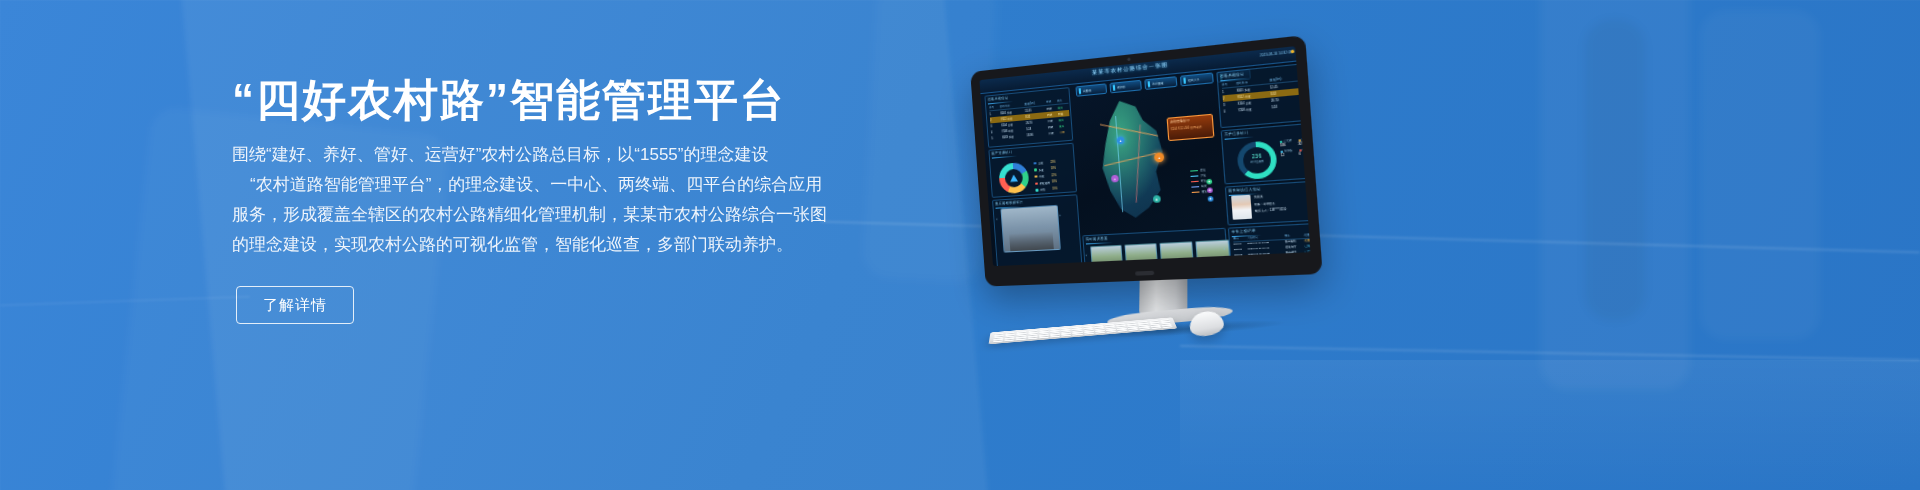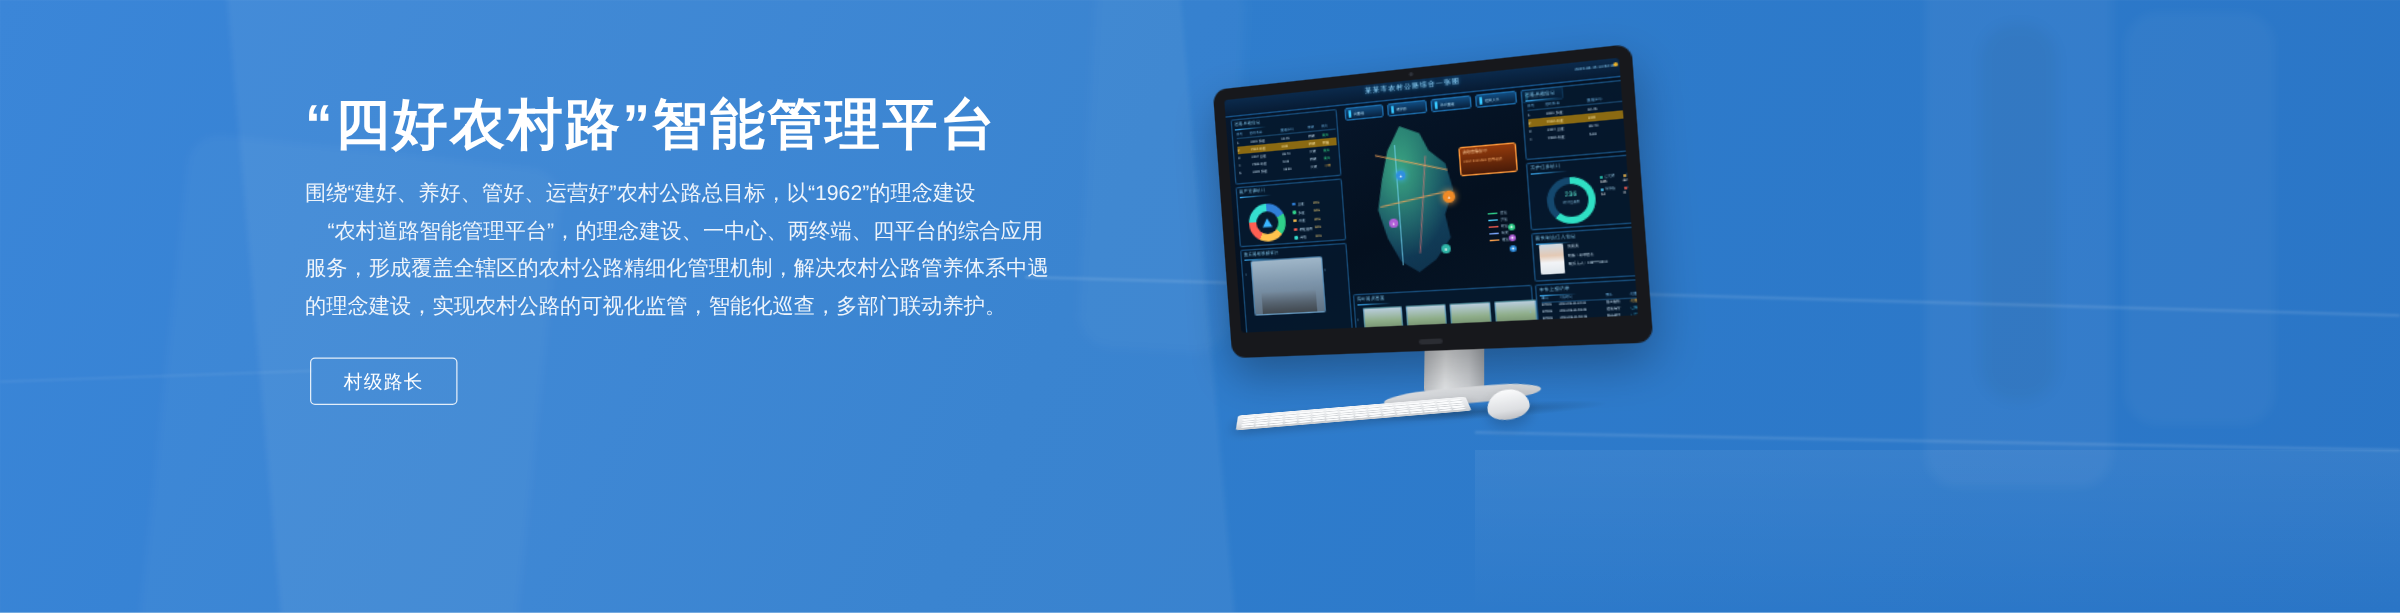--- a/index.html
+++ b/index.html
@@ -31,21 +31,21 @@
   .blob.f{left:870px;top:-20px;width:120px;height:300px;transform:rotate(3deg);
           background:rgba(255,255,255,.03);filter:blur(4px);}
   .streak{position:absolute;height:2px;background:rgba(255,255,255,.13);filter:blur(1px);}
   .streak.s1{left:820px;top:236px;width:1100px;transform:rotate(1.6deg);}
   .streak.s2{left:1180px;top:352px;width:740px;transform:rotate(1.1deg);}
   .streak.s3{left:0px;top:300px;width:250px;transform:rotate(-2deg);opacity:.5;}
   .hazebar{position:absolute;left:1180px;top:360px;width:740px;height:130px;
            background:linear-gradient(to bottom,rgba(255,255,255,.06),rgba(255,255,255,0));}
 
   
-  .content{position:absolute;left:12px;top:0;width:900px;height:430px;}
+  .content{position:absolute;left:0;top:0;width:900px;height:430px;}
   .title{position:absolute;left:232px;top:70px;width:660px;
          color:#ffffff;font-size:44px;line-height:60px;font-weight:bold;
          letter-spacing:2px;white-space:nowrap;}
   .desc{position:absolute;left:232px;top:140px;width:612px;
         color:#eef4fb;font-size:17px;line-height:30px;text-align:justify;}
   .desc .ln{display:block;}
   .desc .ln.indent{text-indent:18px;}
 
   .cta{position:absolute;left:236px;top:286px;width:116px;height:36px;
        border:1px solid rgba(255,255,255,.85);border-radius:4px;
@@ -236,27 +236,27 @@
   <div class="blob f"></div>
   <div class="hazebar"></div>
   <div class="streak s1"></div>
   <div class="streak s2"></div>
   <div class="streak s3"></div>
 
   <div class="content">
     <div class="title">“四好农村路”智能管理平台</div>
 
     <div class="desc">
-      <span class="ln">围绕“建好、养好、管好、运营好”农村公路总目标，以“1962”的理念建设</span>
+      <span class="ln">围绕“建好、养好、管好、运营好”农村公路总目标，以“1555”的理念建设</span>
       <span class="ln indent">“农村道路智能管理平台”，的理念建设、一中心、两终端、四平台的综合应用</span>
-      <span class="ln">服务，形成覆盖全辖区的农村公路精细化管理机制，解决农村公路管养体系中遇</span>
+      <span class="ln">服务，形成覆盖全辖区的农村公路精细化管理机制，某某市农村公路综合一张图</span>
       <span class="ln">的理念建设，实现农村公路的可视化监管，智能化巡查，多部门联动养护。</span>
     </div>
 
-    <div class="cta">村级路长</div>
+    <div class="cta">了解详情</div>
   </div>
 
   <div class="rig">
 
     <div class="shadow"></div>
     <div class="neck"></div>
     <div class="footpad"></div>
 
     <div class="monitor">
       <div class="cam"></div>

